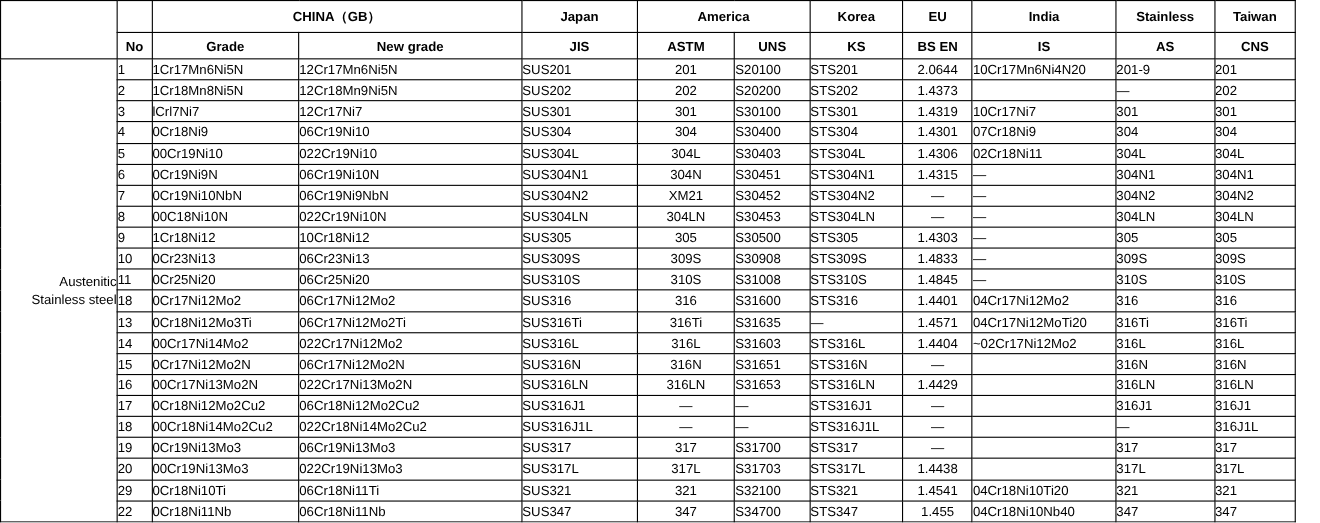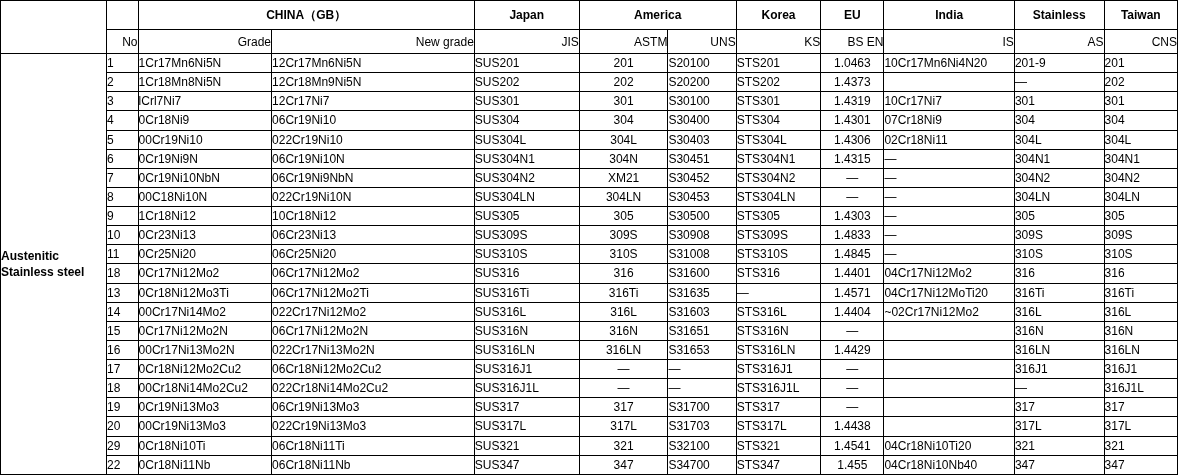--- a/index.html
+++ b/index.html
@@ -29,33 +29,33 @@
   }
   .hdr-top {
     background: #1f4e79;
     color: #ffffff;
     font-weight: bold;
     text-align: center;
     font-size: 13px;
     height: 28px;
   }
   .hdr-sub {
-    font-weight: normal;
-    text-align: right;
+    font-weight: bold;
+    text-align: center;
     font-size: 13px;
     height: 23px;
     background: #ffffff;
   }
   .corner-cell {
     background: #1f4e79;
     border: 1px solid #000000;
   }
   .rowlabel {
-    text-align: left;
-    font-weight: bold;
+    text-align: right;
+    font-weight: normal;
     font-size: 13px;
     line-height: 16px;
     background: #ffffff;
   }
   td.cell {
     padding-left: 3px;
     padding-right: 2px;
     white-space: nowrap;
     overflow: hidden;
     height: 18px;
@@ -120,21 +120,21 @@
   <tbody id="tbody">
       <tr>
         <td class="rowlabel" rowspan="22">Austenitic<br>Stainless steel</td>
         <td class="num">1</td>
         <td class="cell c-left">1Cr17Mn6Ni5N</td>
         <td class="cell c-left">12Cr17Mn6Ni5N</td>
         <td class="cell c-left">SUS201</td>
         <td class="cell c-center">201</td>
         <td class="cell c-left">S20100</td>
         <td class="cell c-left">STS201</td>
-        <td class="cell c-center">1.0463</td>
+        <td class="cell c-center">2.0644</td>
         <td class="cell c-left">10Cr17Mn6Ni4N20</td>
         <td class="cell c-left">201-9</td>
         <td class="cell c-left">201</td>
       </tr>
       <tr>
         <td class="num">2</td>
         <td class="cell c-left">1Cr18Mn8Ni5N</td>
         <td class="cell c-left">12Cr18Mn9Ni5N</td>
         <td class="cell c-left">SUS202</td>
         <td class="cell c-center">202</td>

